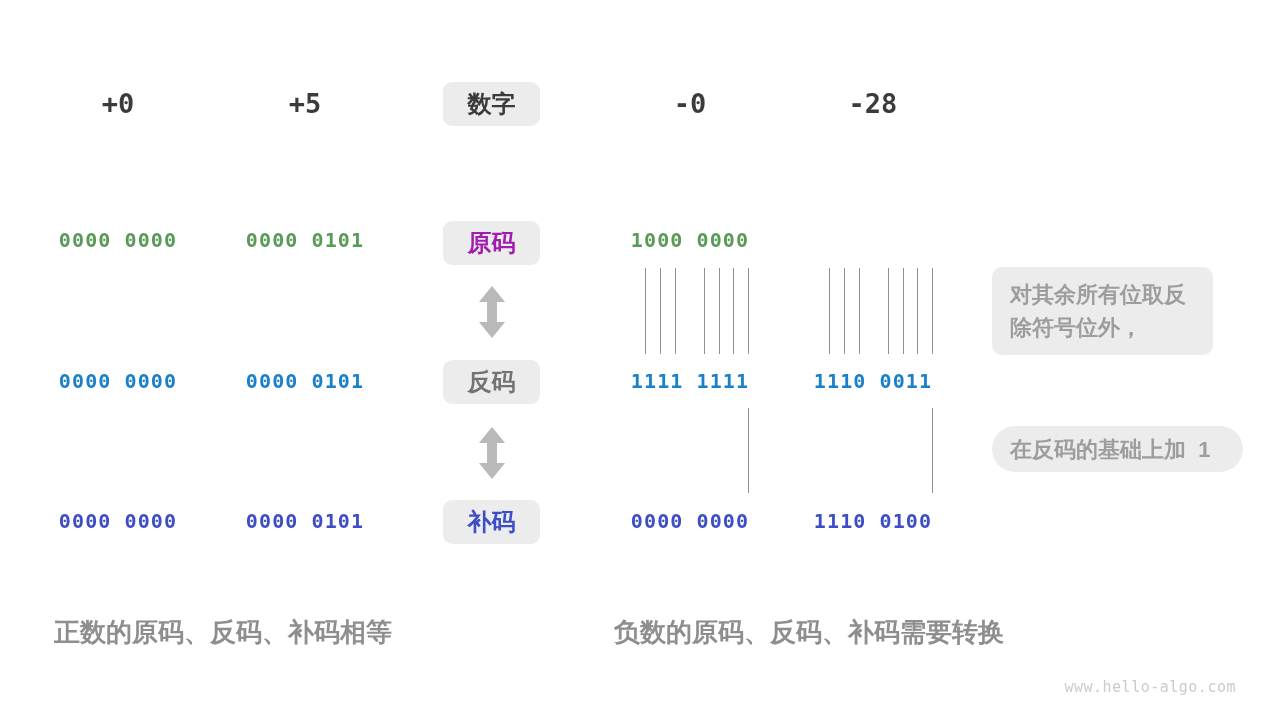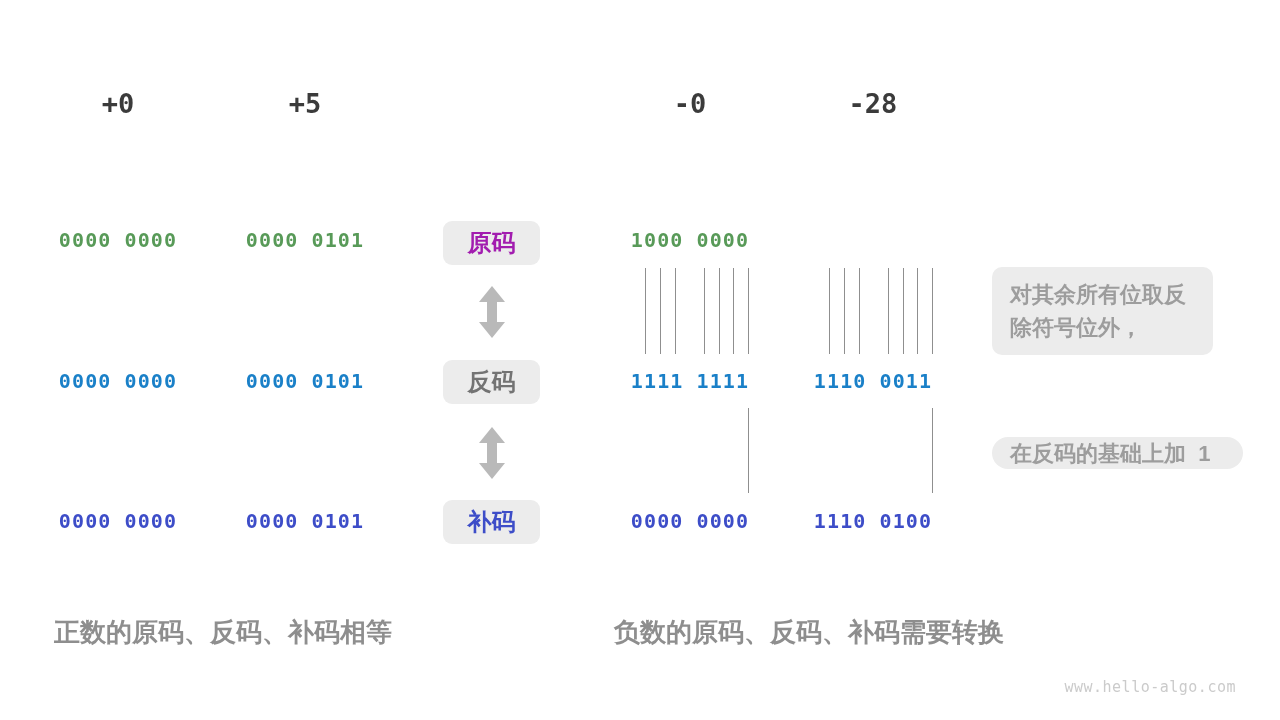--- a/index.html
+++ b/index.html
@@ -45,20 +45,21 @@
     font-size:15px;color:#cbcbcb;letter-spacing:0.5px;white-space:pre;
   }
 </style>
 </head>
 <body>
 
 <div id="stage">
 
   <div class="col-label mono" style="left:118px;top:88px;">+0</div>
   <div class="col-label mono" style="left:305px;top:88px;">+5</div>
+  <div class="tagbox dark" style="top:82px;">数字</div>
   <div class="col-label mono" style="left:690px;top:88px;">-0</div>
   <div class="col-label mono" style="left:873px;top:88px;">-28</div>
 
   <div class="bin mono green" style="left:118px;top:228px;">0000 0000</div>
   <div class="bin mono green" style="left:305px;top:228px;">0000 0101</div>
   <div class="tagbox green" style="top:221px;">原码</div>
   <div class="bin mono green" style="left:690px;top:228px;">1000 0000</div>
 
   <div class="vline" style="left:645px;top:268px;height:86px;"></div>
   <div class="vline" style="left:660px;top:268px;height:86px;"></div>
@@ -90,21 +91,21 @@
   <div class="bin mono blue" style="left:690px;top:369px;">1111 1111</div>
   <div class="bin mono blue" style="left:873px;top:369px;">1110 0011</div>
 
   <div class="vline" style="left:748px;top:408px;height:85px;"></div>
   <div class="vline" style="left:932px;top:408px;height:85px;"></div>
 
   <svg class="arrow" style="top:427px;" viewBox="0 0 26 52">
     <polygon points="13,0 26,16 18,16 18,36 26,36 13,52 0,36 8,36 8,16 0,16" fill="#b9b9b9"></polygon>
   </svg>
 
-  <div class="notebox" style="top:437px;width:251px;height:32px;border-radius:23px;">
+  <div class="notebox" style="top:426px;width:251px;height:46px;border-radius:23px;">
     <span>在反码的基础上加  1</span>
   </div>
 
   <div class="bin mono indigo" style="left:118px;top:509px;">0000 0000</div>
   <div class="bin mono indigo" style="left:305px;top:509px;">0000 0101</div>
   <div class="tagbox indigo" style="top:500px;">补码</div>
   <div class="bin mono indigo" style="left:690px;top:509px;">0000 0000</div>
   <div class="bin mono indigo" style="left:873px;top:509px;">1110 0100</div>
 
   <div class="caption" style="left:54px;top:615px;">正数的原码、反码、补码相等</div>

